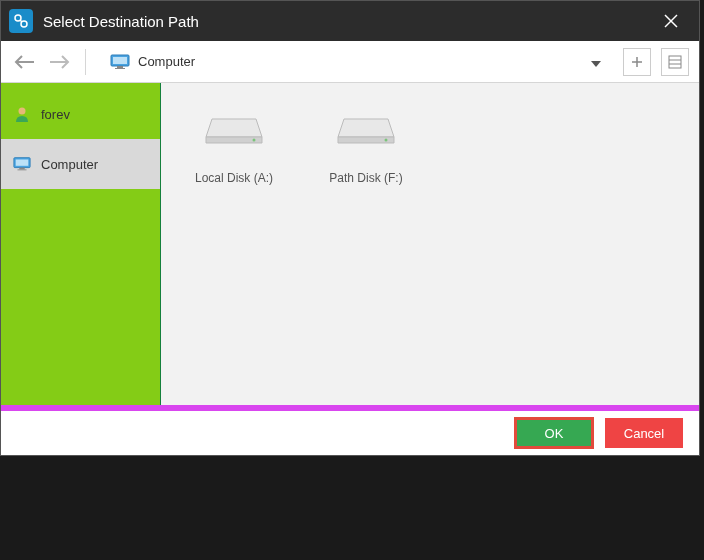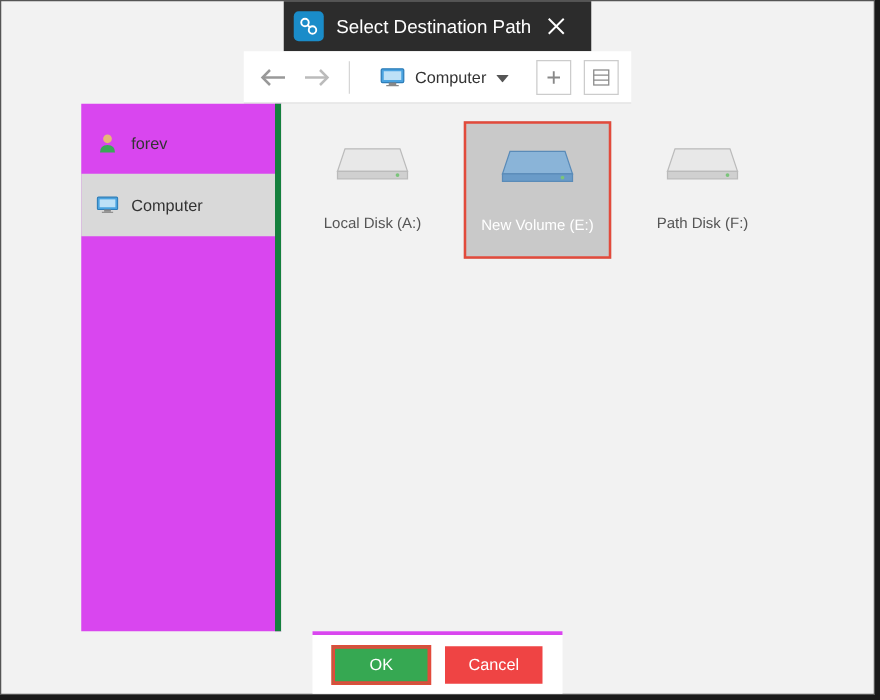--- a/index.html
+++ b/index.html
@@ -1,38 +1,38 @@
 <!DOCTYPE html>
 <html><head>
 <meta charset="utf-8">
 <style>
 * { margin: 0; padding: 0; box-sizing: border-box; font-family: "Segoe UI", Arial, sans-serif; }
 body { background: #1a1a1a; width: 704px; height: 560px; overflow: hidden; }
-.dialog { width: 700px; height: 556px; background: #f2f2f2; border: 1px solid #555; display: flex; flex-direction: column; align-items: center; }
+.dialog { width: 700px; height: 456px; background: #f2f2f2; border: 1px solid #555; display: flex; flex-direction: column; }
 .titlebar { height: 40px; background: #2c2c2c; display: flex; align-items: center; padding: 0 8px; color: #fff; }
 .titlebar-icon { width: 24px; height: 24px; background: #1a8cc9; border-radius: 4px; display: flex; align-items: center; justify-content: center; margin-right: 10px; }
 .titlebar-title { font-size: 15px; flex: 1; }
 .titlebar-close { width: 40px; height: 40px; display: flex; align-items: center; justify-content: center; cursor: pointer; }
 .toolbar { height: 42px; background: #fff; border-bottom: 1px solid #d6d6d6; display: flex; align-items: center; padding: 0 10px; gap: 6px; }
 .nav-btn { width: 28px; height: 28px; display: flex; align-items: center; justify-content: center; cursor: pointer; }
 .path-bar { flex: 1; height: 28px; display: flex; align-items: center; padding: 0 6px; gap: 8px; margin: 0 6px; }
 .path-label { font-size: 13px; color: #333; }
 .path-dropdown { margin-left: auto; cursor: pointer; }
 .tool-btn { width: 28px; height: 28px; border: 1px solid #ccc; display: flex; align-items: center; justify-content: center; cursor: pointer; margin-left: 4px; }
 .body { flex: 1; display: flex; background: #f2f2f2; }
-.sidebar { width: 160px; background: #d946ef; border-right: 5px solid #15803d; padding-top: 6px; }
+.sidebar { width: 160px; background: #84cc16; border-right: 1px solid #15803d; padding-top: 6px; }
 .sidebar-item { height: 50px; display: flex; align-items: center; padding: 0 12px; gap: 10px; font-size: 13px; color: #333; cursor: pointer; }
 .sidebar-item.selected { background: #d9d9d9; }
 .content { flex: 1; background: #f2f2f2; padding: 14px; display: flex; flex-wrap: wrap; align-content: flex-start; gap: 14px 14px; }
 .drive { width: 118px; height: 110px; display: flex; flex-direction: column; align-items: center; justify-content: flex-start; padding-top: 12px; cursor: pointer; }
 .drive.selected { background: #c9c9c9; border: 2px solid #e24a3b; }
 .drive-label { font-size: 12px; color: #555; margin-top: 22px; text-align: center; }
 .drive.selected .drive-label { color: #fff; }
 .drive-icon { width: 60px; height: 40px; position: relative; }
-.footer { height: 50px; background: #fff; border-top: 3px solid #d946ef; display: flex; align-items: center; justify-content: flex-end; padding: 0 16px; gap: 12px; }
+.footer { height: 50px; background: #fff; border-top: 6px solid #d946ef; display: flex; align-items: center; justify-content: flex-end; padding: 0 16px; gap: 12px; }
 .btn { width: 78px; height: 30px; color: #fff; font-size: 13px; display: flex; align-items: center; justify-content: center; cursor: pointer; }
 .btn-ok { background: #36a852; border: 2px solid #e24a3b; box-shadow: 0 0 0 1px #e24a3b; }
 .btn-cancel { background: #ef4444; }
 </style>
 </head>
 <body>
 
 <div class="dialog">
 
   <div class="titlebar">
@@ -117,28 +117,20 @@
 
     <div class="content">
       <div class="drive">
         <svg class="drive-icon" width="60" height="40" viewBox="0 0 60 40">
           <polygon points="8,10 52,10 58,28 2,28" fill="#e8e8e8" stroke="#bbb"></polygon>
             <polygon points="2,28 58,28 58,34 2,34" fill="#d0d0d0" stroke="#bbb"></polygon>
             <circle cx="50" cy="31" r="1.5" fill="#7bc47b"></circle>
         </svg>
         <div class="drive-label">Local Disk (A:)</div>
       </div>
-      <div class="drive selected">
-        <svg class="drive-icon" width="60" height="40" viewBox="0 0 60 40">
-          <polygon points="8,10 52,10 58,28 2,28" fill="#8ab4d8" stroke="#5a8bb8"></polygon>
-            <polygon points="2,28 58,28 58,34 2,34" fill="#6a9bc8" stroke="#5a8bb8"></polygon>
-            <circle cx="50" cy="31" r="1.5" fill="#7bc47b"></circle>
-        </svg>
-        <div class="drive-label">New Volume (E:)</div>
-      </div>
       <div class="drive">
         <svg class="drive-icon" width="60" height="40" viewBox="0 0 60 40">
           <polygon points="8,10 52,10 58,28 2,28" fill="#e8e8e8" stroke="#bbb"></polygon>
             <polygon points="2,28 58,28 58,34 2,34" fill="#d0d0d0" stroke="#bbb"></polygon>
             <circle cx="50" cy="31" r="1.5" fill="#7bc47b"></circle>
         </svg>
         <div class="drive-label">Path Disk (F:)</div>
       </div>
     </div>
   </div>

